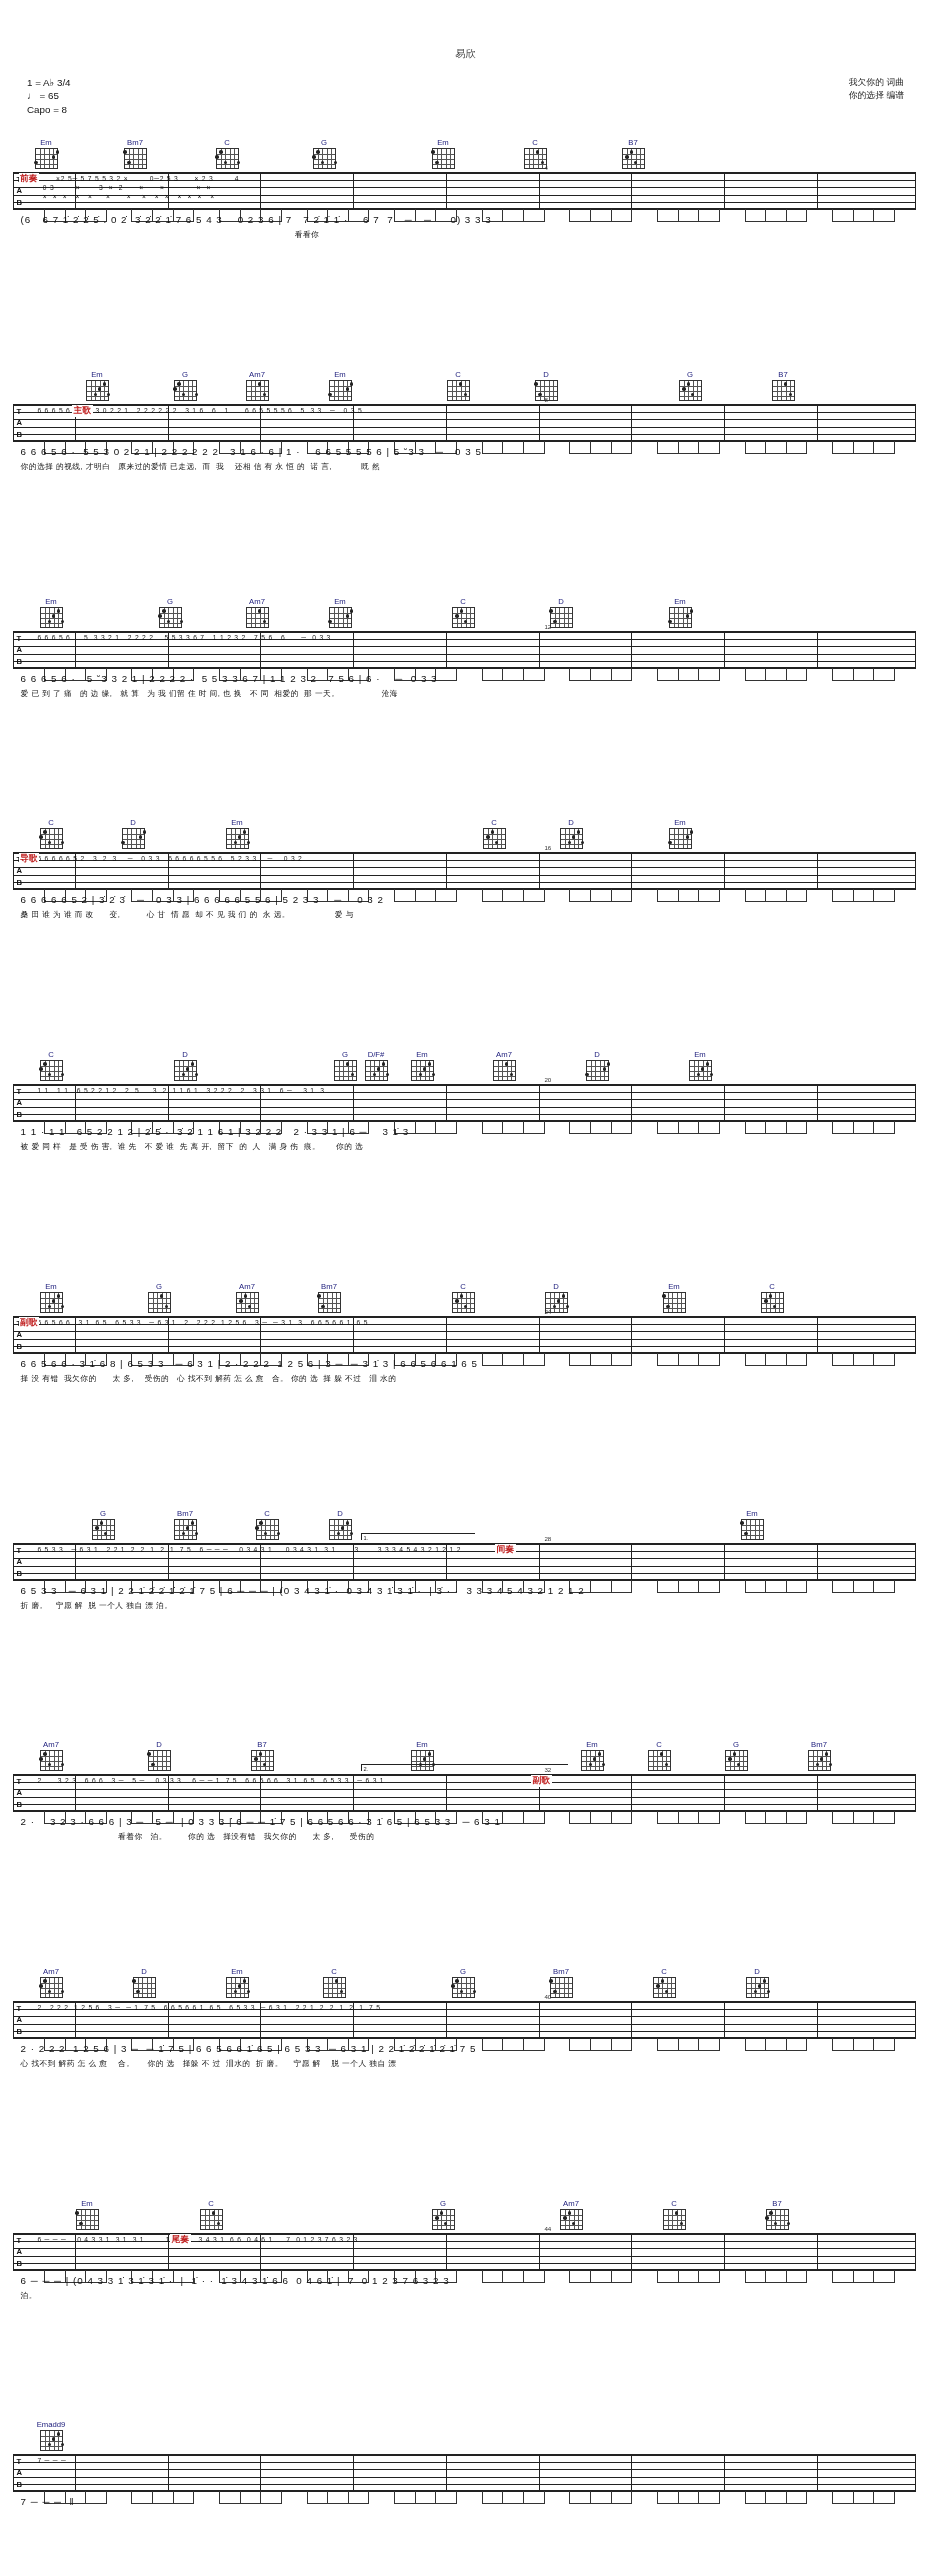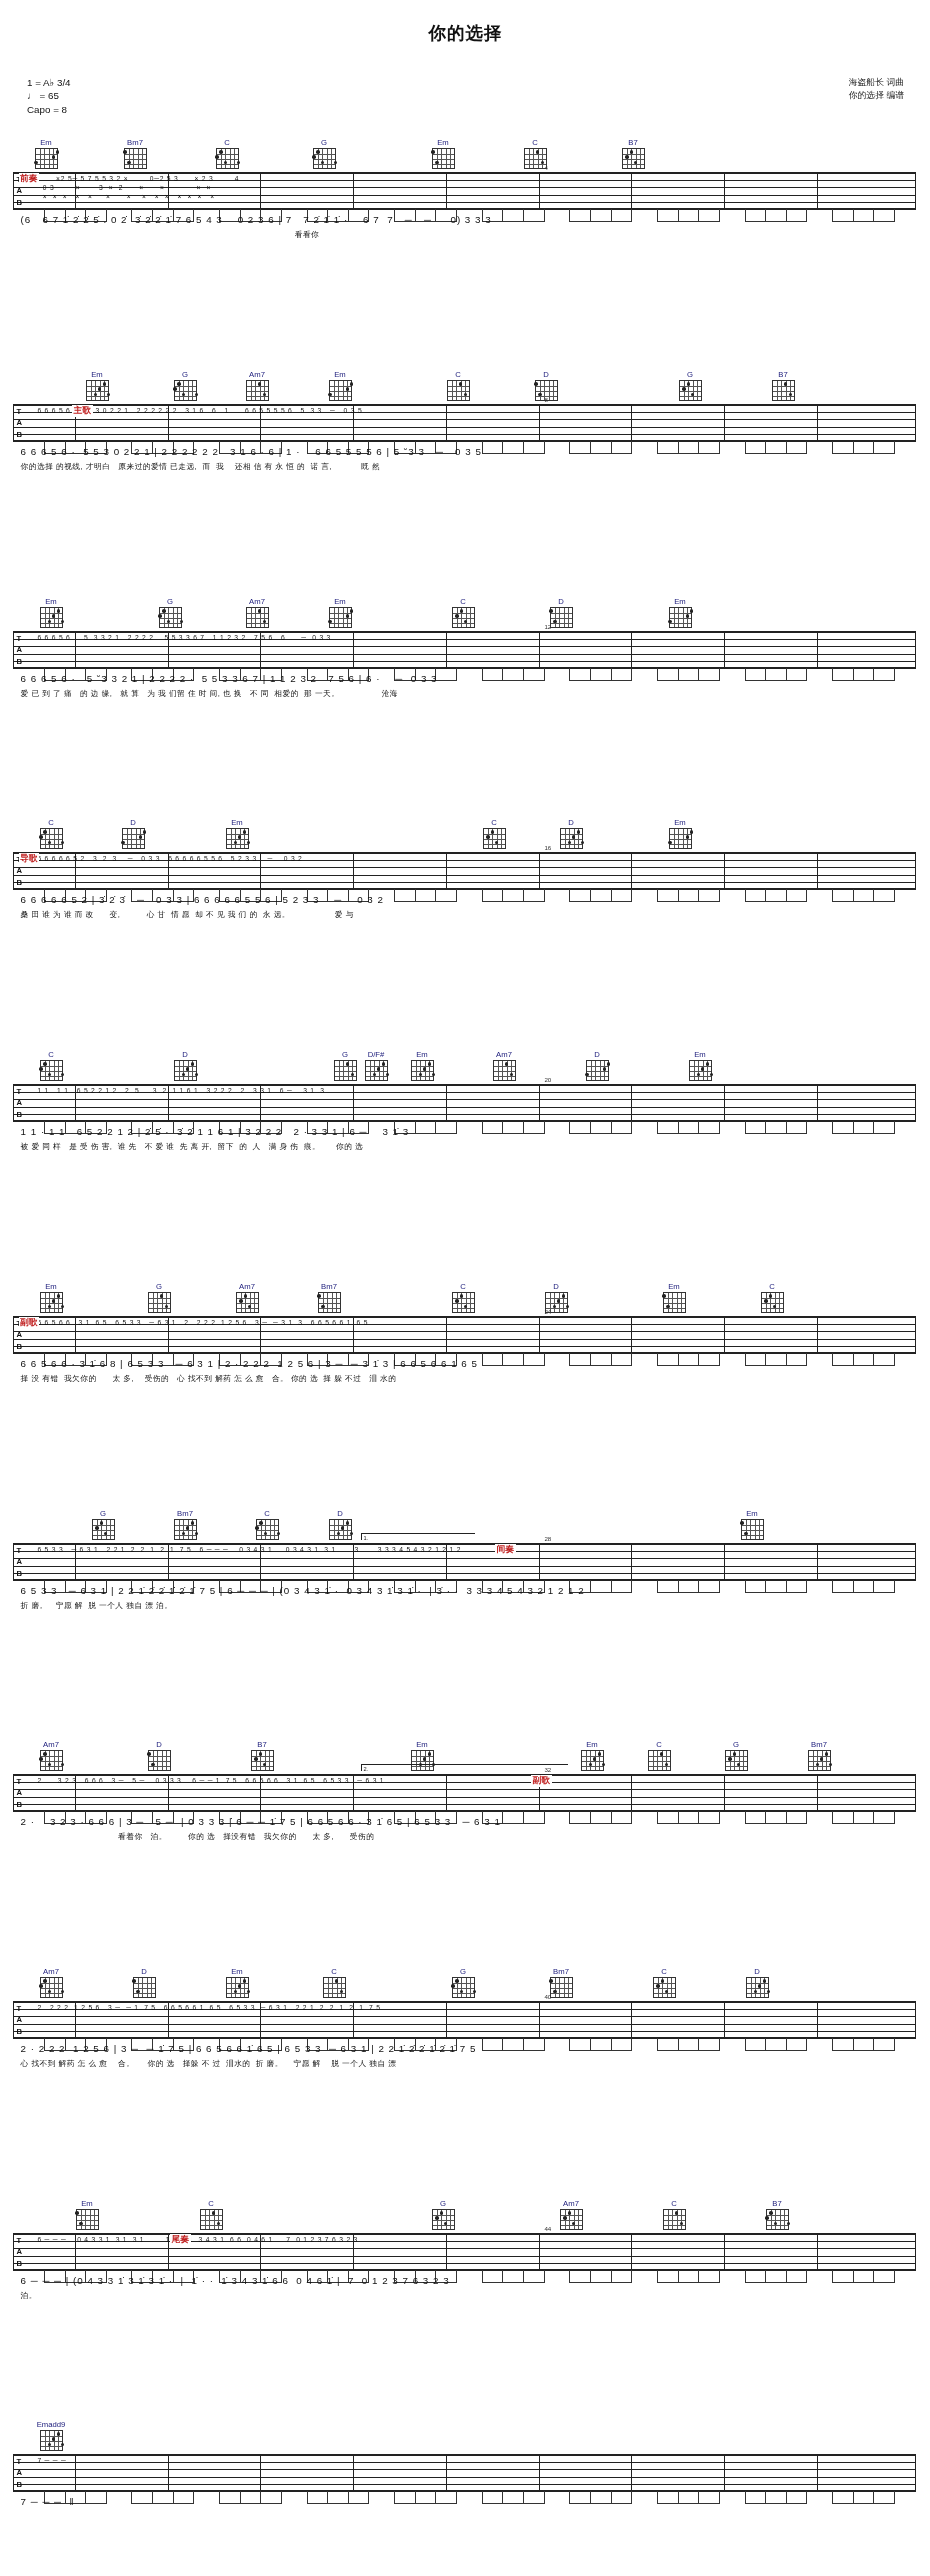--- a/index.html
+++ b/index.html
@@ -220,30 +220,30 @@
     position: absolute;
     left: 1.5px;
     top: 0.5px;
   }
 </style>
 </head>
 <body>
 
 <div id="sheet">
 
-  <div class="title">你的选择</div>
+  <div class="subtitle">易欣</div>
 
   <div class="meta-left">
     <div>1 = A♭ 3/4</div>
     <div>♩ = 65</div>
     <div>Capo = 8</div>
   </div>
 
   <div class="meta-right">
-    <div>海盗船长 词曲</div>
+    <div>我欠你的 词曲</div>
     <div>你的选择 编谱</div>
   </div>
 
   <div id="systems-root">
       <div class="system" style="top: 139px;">
         <div class="chord" style="left: 31px;">
           <div class="cname">Em</div>
           <div class="cbox">
             <i class="v" style="left: 4.3px;"></i>
             <i class="v" style="left: 8.7px;"></i>

